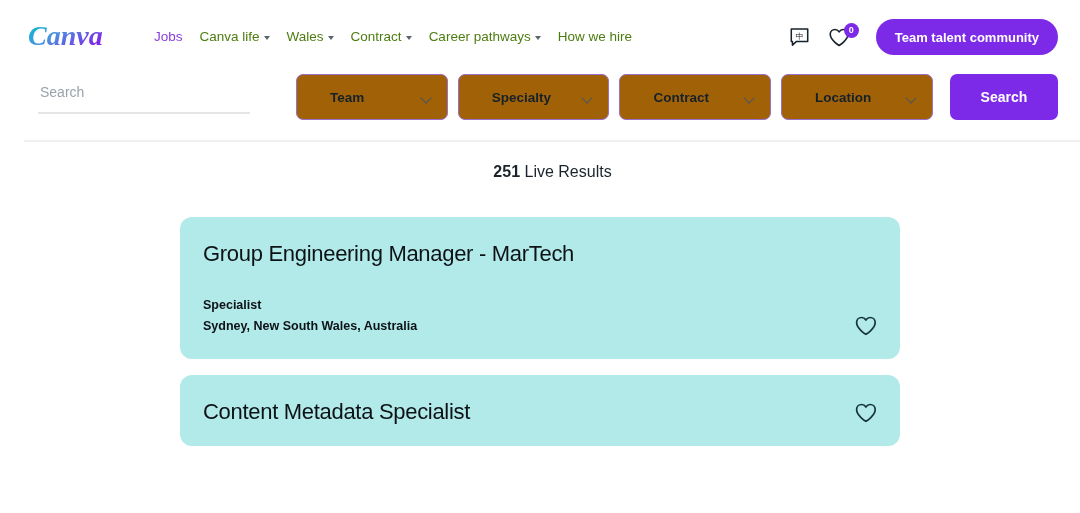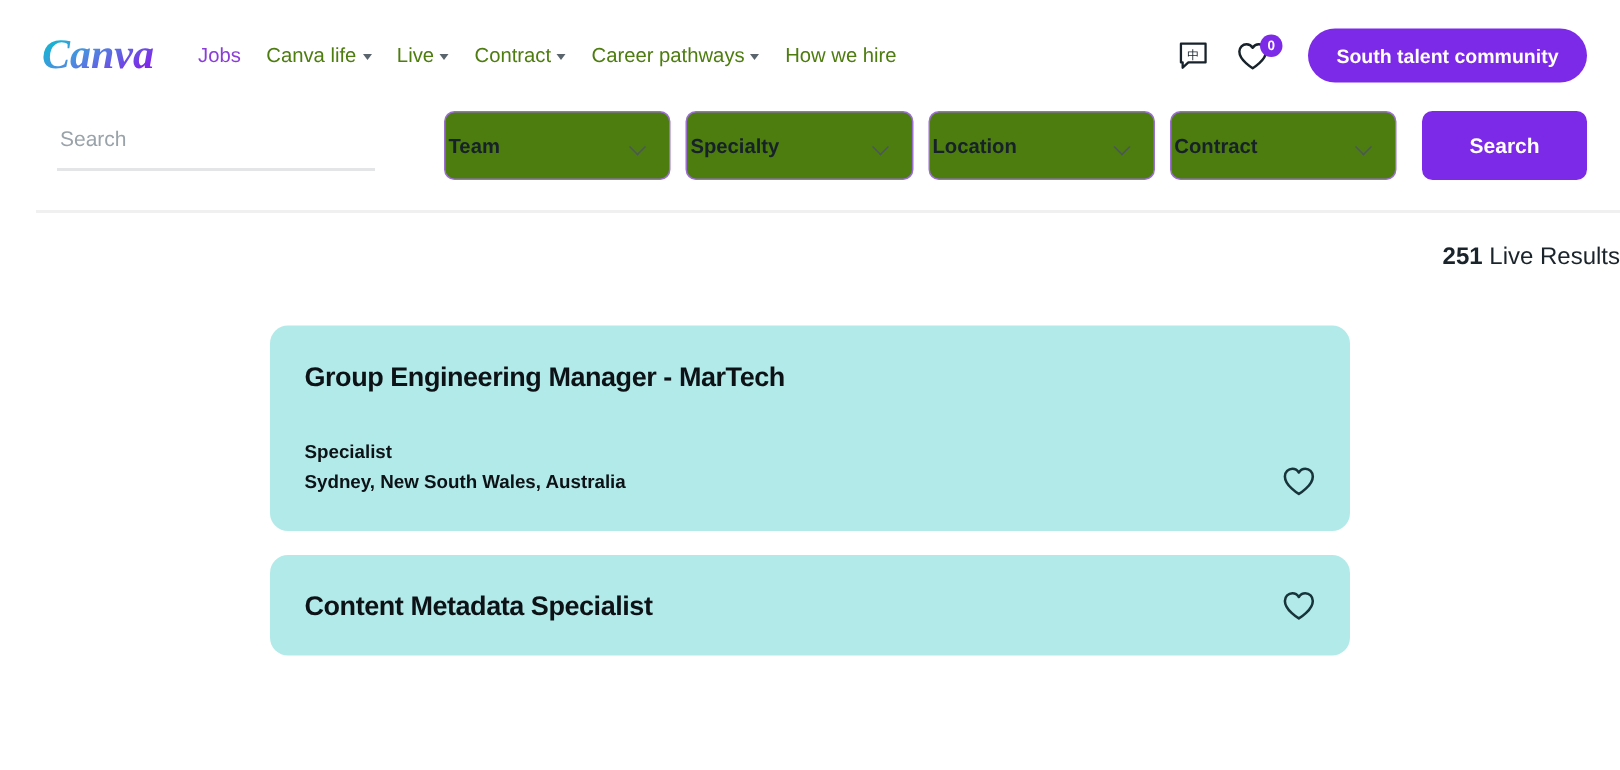--- a/index.html
+++ b/index.html
@@ -34,20 +34,21 @@
     flex: 0 0 auto;
     display: flex;
     align-items: center;
   }
   .logo svg { display: block; }
 
   .nav {
     display: flex;
     align-items: center;
     gap: 17px;
+    margin-left: 22px;
   }
 
   .nav-item {
     display: inline-flex;
     align-items: center;
     gap: 4px;
     font-size: 13.5px;
     color: #4d7c0f;
     white-space: nowrap;
     cursor: pointer;
@@ -143,25 +144,25 @@
     left: 0; right: 0; bottom: 2px;
     height: 2px;
     background: #e3e5e7;
   }
 
   .dropdown {
     width: 160px;
     height: 46px;
     border: 1.4px solid #9b6fd0;
     border-radius: 7px;
-    background: #4d7c0f;
+    background: #a16207;
     display: flex;
     align-items: center;
     justify-content: space-between;
-    padding: 0 15px 0 2px;
+    padding: 0 15px 0 33px;
     margin-right: 10px;
     cursor: pointer;
     font-family: "Liberation Sans", sans-serif;
   }
   .dropdown-label {
     font-size: 13.5px;
     font-weight: bold;
     color: #16212a;
   }
   .chev {
@@ -194,21 +195,21 @@
   }
 
   .divider {
     height: 2px;
     background: #f0f0f1;
     margin: 4px 0 0 24px;
   }
 
   
   .results-count {
-    text-align: right;
+    text-align: center;
     font-size: 16px;
     color: #1b242b;
     padding-top: 21px;
     padding-left: 25px;
   }
   .results-count b { font-weight: bold; }
 
   .cards {
     margin-top: 36px;
     display: flex;
@@ -220,22 +221,22 @@
   .job-card {
     width: 720px;
     background: #b2eae9;
     border-radius: 12px;
     padding: 24px 28px 22px 23px;
     position: relative;
     cursor: pointer;
   }
 
   .job-title {
-    font-size: 18px;
-    font-weight: bold;
+    font-size: 22px;
+    font-weight: normal;
     color: #0d1216;
     letter-spacing: -0.3px;
     line-height: 1.15;
   }
 
   .job-meta {
     margin-top: 29px;
     font-size: 12.5px;
     font-weight: bold;
     color: #0d1216;
@@ -273,21 +274,21 @@
 
     <nav class="nav">
       <span class="nav-item active">
         <span>Jobs</span>
       </span>
       <span class="nav-item">
         <span>Canva life</span>
         <i class="caret"></i>
       </span>
       <span class="nav-item">
-        <span>Live</span>
+        <span>Wales</span>
         <i class="caret"></i>
       </span>
       <span class="nav-item">
         <span>Contract</span>
         <i class="caret"></i>
       </span>
       <span class="nav-item">
         <span>Career pathways</span>
         <i class="caret"></i>
       </span>
@@ -305,21 +306,21 @@
         </svg>
       </span>
 
       <span class="icon-btn heart-wrap">
         <svg width="23" height="21" viewBox="0 0 24 22" style="position:absolute;left:0;top:3px">
           <path d="M11.6 19.4S2.3 13.9 2.3 7.7c0-3 2.3-5.1 5-5.1 2 0 3.5 1.2 4.3 2.5.8-1.3 2.3-2.5 4.3-2.5 2.7 0 5 2.1 5 5.1 0 6.2-9.3 11.7-9.3 11.7z" fill="none" stroke="#17222b" stroke-width="1.7" stroke-linejoin="round"></path>
         </svg>
         <span class="heart-badge">0</span>
       </span>
 
-      <button class="btn-pill">South talent community</button>
+      <button class="btn-pill">Team talent community</button>
     </div>
   </div>
 
   <div class="filterbar">
 
     <div class="search-field">
       <input type="text" placeholder="Search" style="">
       <div class="search-underline"></div>
     </div>
 
@@ -327,26 +328,26 @@
       <span class="dropdown-label">Team</span>
       <span class="chev"></span>
     </div>
 
     <div class="dropdown">
       <span class="dropdown-label">Specialty</span>
       <span class="chev"></span>
     </div>
 
     <div class="dropdown">
+      <span class="dropdown-label">Contract</span>
+      <span class="chev"></span>
+    </div>
+
+    <div class="dropdown">
       <span class="dropdown-label">Location</span>
-      <span class="chev"></span>
-    </div>
-
-    <div class="dropdown">
-      <span class="dropdown-label">Contract</span>
       <span class="chev"></span>
     </div>
 
     <button class="btn-search">Search</button>
   </div>
 
   <div class="divider"></div>
 
   <div class="results-count">
     <b>251</b><span> Live Results</span>

